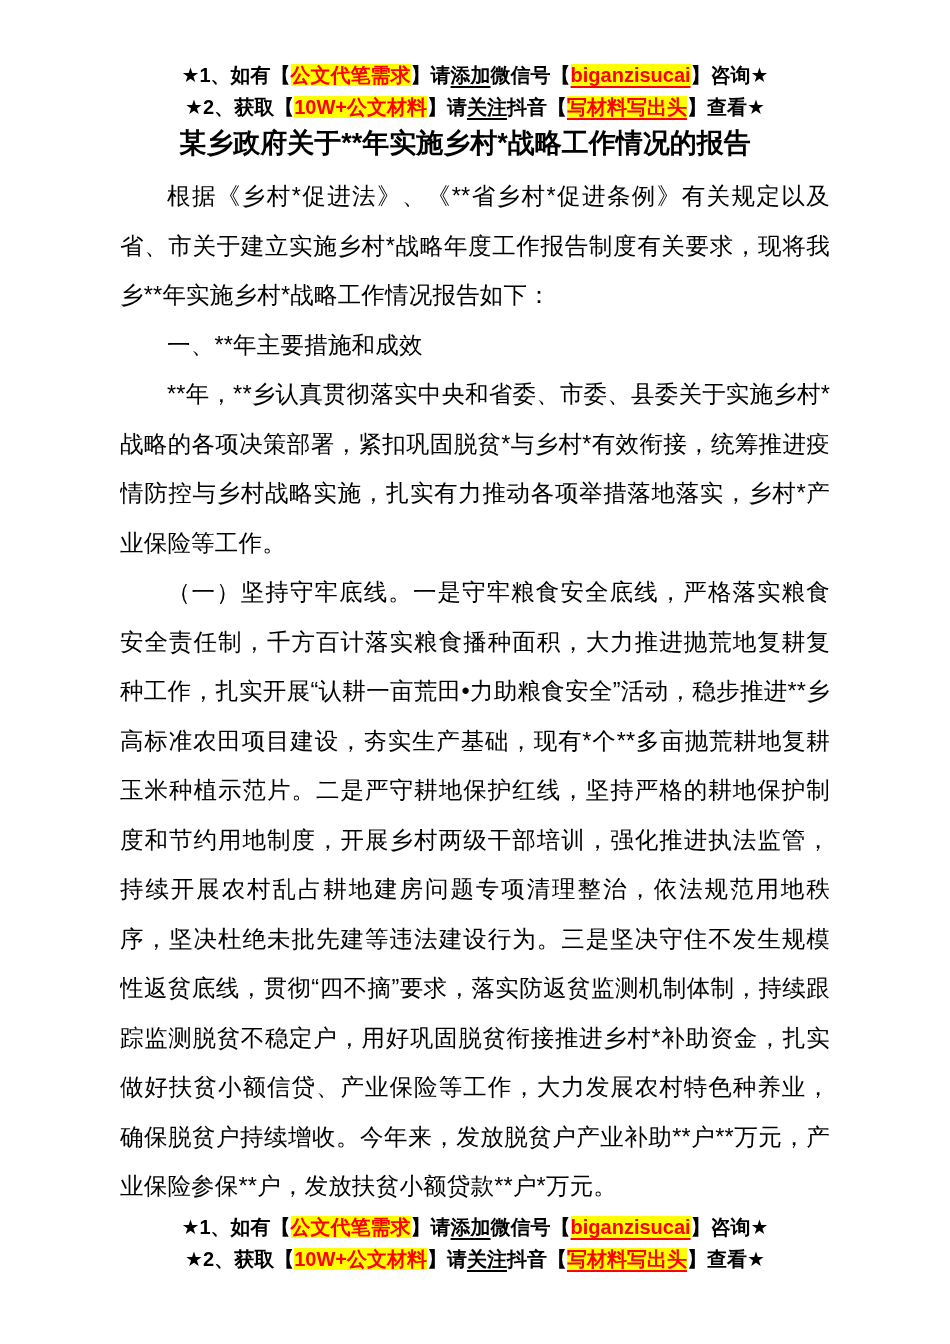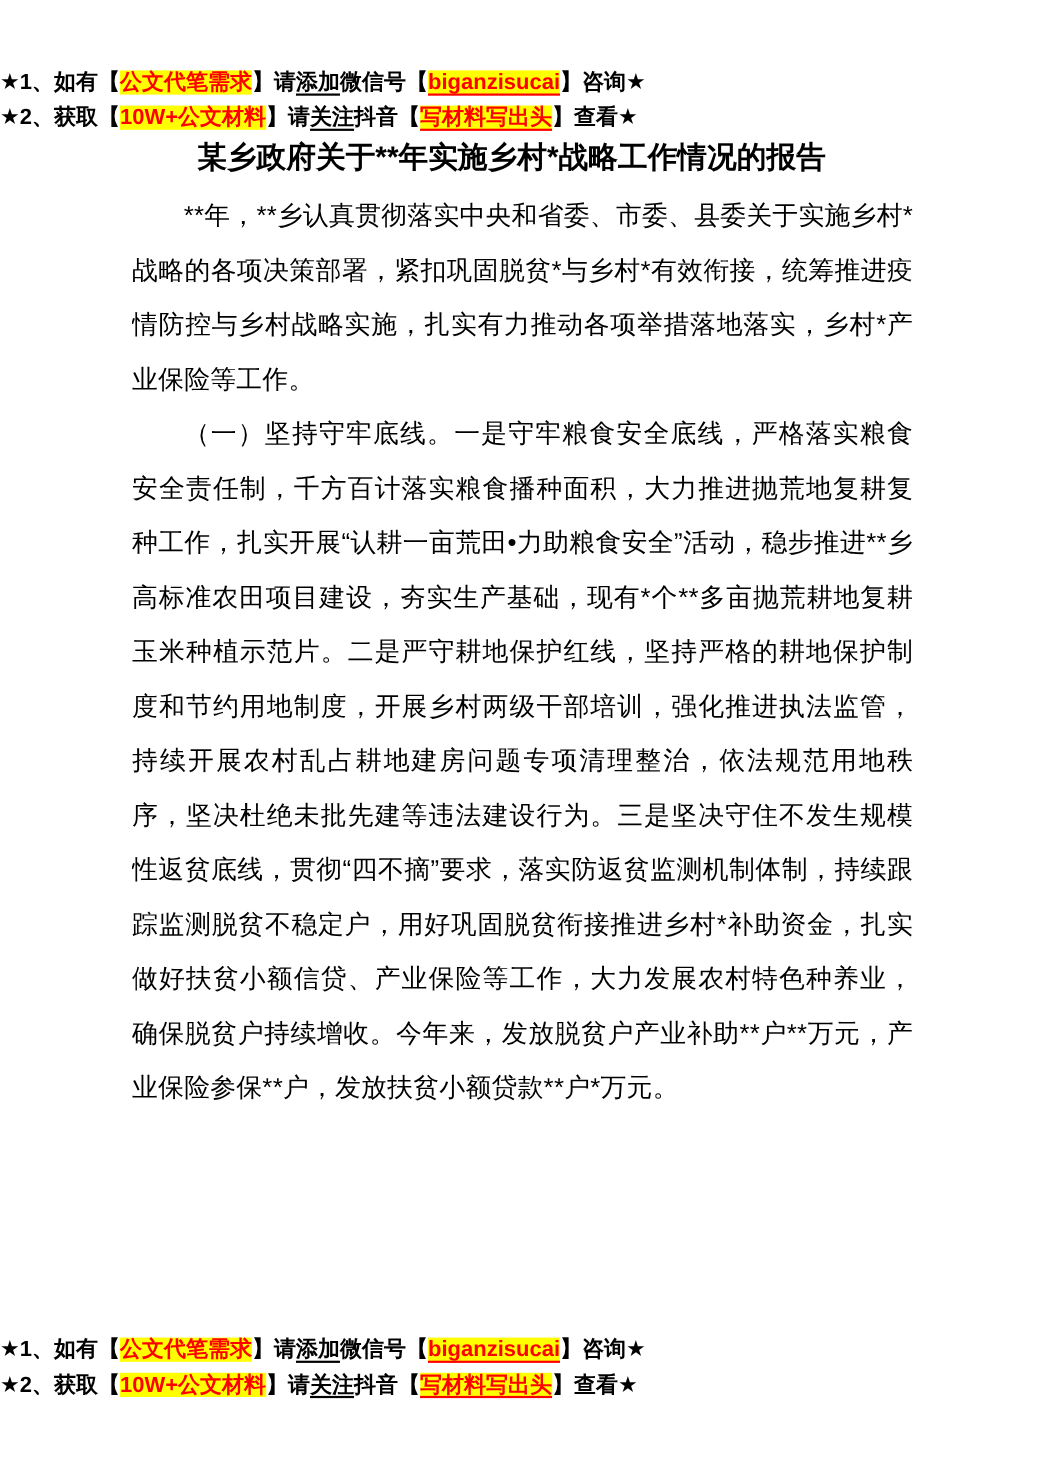--- a/index.html
+++ b/index.html
@@ -17,20 +17,21 @@
   }
   .page {
     position: absolute;
     inset: 0;
   }
   
   .promo {
     position: absolute;
     left: 0;
     width: 950px;
+    text-align: center;
     font-weight: 900;
     font-size: 20px;
     line-height: 32px;
     white-space: nowrap;
   }
   .promo-top { top: 59px; }
   .promo-bottom { top: 1211px; }
   .hl {
     color: #ff0000;
     background: #ffff00;
@@ -87,20 +88,22 @@
       <span>★1、如有【</span><span class="hl">公文代笔需求</span><span>】请</span><span class="u-black">添加</span><span>微信号【</span><span class="hl u-red">biganzisucai</span><span>】咨询★</span>
     </div>
     <div>
       <span>★2、获取【</span><span class="hl">10W+公文材料</span><span>】请</span><span class="u-black">关注</span><span>抖音【</span><span class="hl u-red">写材料写出头</span><span>】查看★</span>
     </div>
   </div>
 
   <h1 class="title">某乡政府关于**年实施乡村*战略工作情况的报告</h1>
 
   <div class="body-text">
+    <p>根据《乡村*促进法》、《**省乡村*促进条例》有关规定以及省、市关于建立实施乡村*战略年度工作报告制度有关要求，现将我乡**年实施乡村*战略工作情况报告如下：</p>
+    <p>一、**年主要措施和成效</p>
     <p>**年，**乡认真贯彻落实中央和省委、市委、县委关于实施乡村*战略的各项决策部署，紧扣巩固脱贫*与乡村*有效衔接，统筹推进疫情防控与乡村战略实施，扎实有力推动各项举措落地落实，乡村*产业保险等工作。</p>
     <p>（一）坚持守牢底线。一是守牢粮食安全底线，严格落实粮食安全责任制，千方百计落实粮食播种面积，大力推进抛荒地复耕复种工作，扎实开展“认耕一亩荒田•力助粮食安全”活动，稳步推进**乡高标准农田项目建设，夯实生产基础，现有*个**多亩抛荒耕地复耕玉米种植示范片。二是严守耕地保护红线，坚持严格的耕地保护制度和节约用地制度，开展乡村两级干部培训，强化推进执法监管，持续开展农村乱占耕地建房问题专项清理整治，依法规范用地秩序，坚决杜绝未批先建等违法建设行为。三是坚决守住不发生规模性返贫底线，贯彻“四不摘”要求，落实防返贫监测机制体制，持续跟踪监测脱贫不稳定户，用好巩固脱贫衔接推进乡村*补助资金，扎实做好扶贫小额信贷、产业保险等工作，大力发展农村特色种养业，确保脱贫户持续增收。今年来，发放脱贫户产业补助**户**万元，产业保险参保**户，发放扶贫小额贷款**户*万元。</p>
   </div>
 
   <div class="promo promo-bottom">
     <div>
       <span>★1、如有【</span><span class="hl">公文代笔需求</span><span>】请</span><span class="u-black">添加</span><span>微信号【</span><span class="hl u-red">biganzisucai</span><span>】咨询★</span>
     </div>
     <div>
       <span>★2、获取【</span><span class="hl">10W+公文材料</span><span>】请</span><span class="u-black">关注</span><span>抖音【</span><span class="hl u-red">写材料写出头</span><span>】查看★</span>

